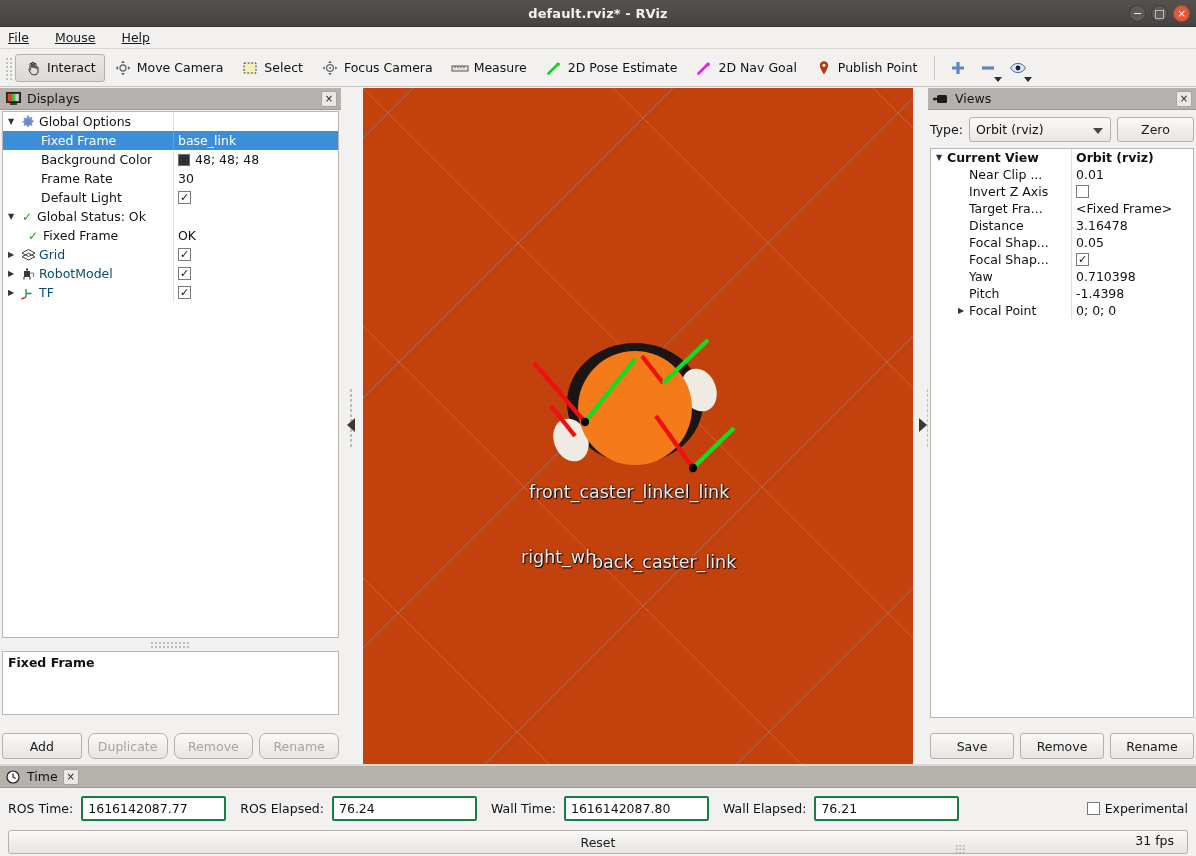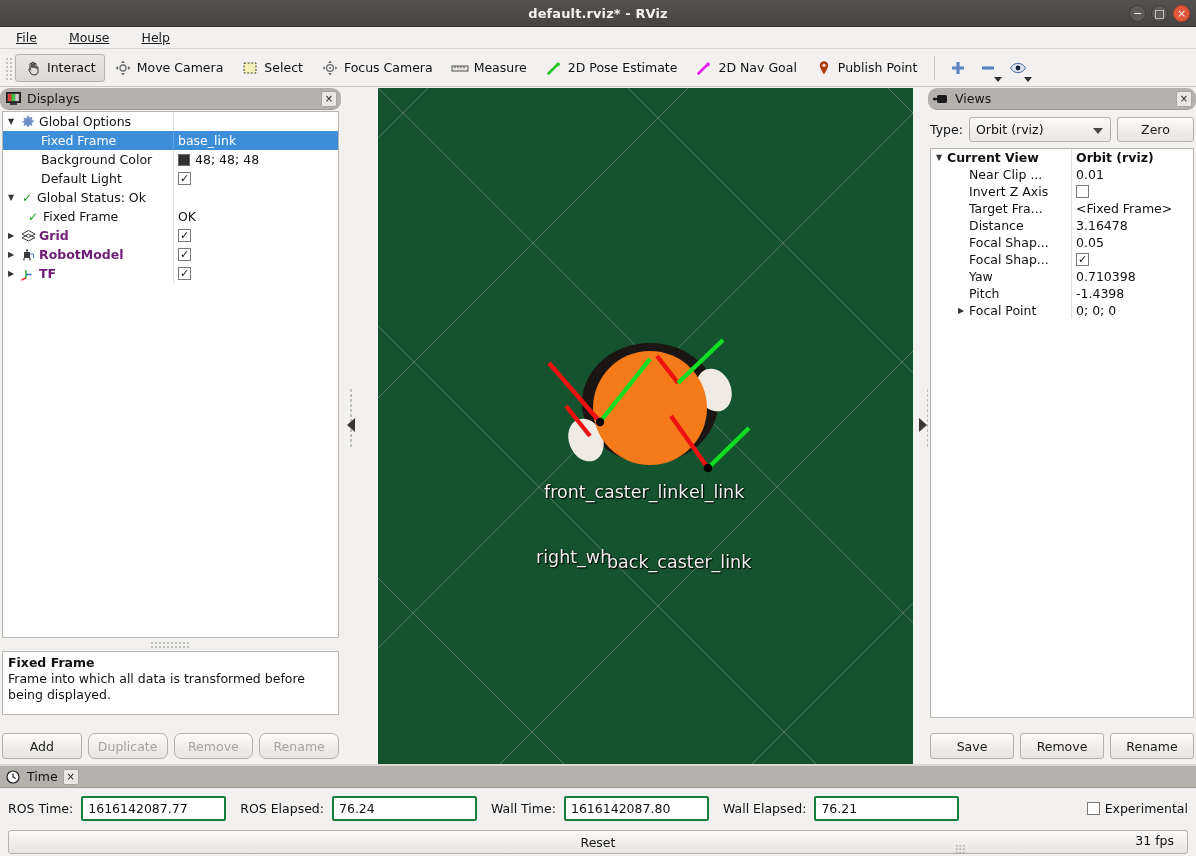--- a/index.html
+++ b/index.html
@@ -32,21 +32,21 @@
     display: flex; align-items: center; justify-content: center;
     font-size: 11px; color: #f6f4f2; line-height: 1;
     background: #5e5a57; border: 1px solid #3d3a37;
   }
   .wbtn.close { background: #e2563a; border-color: #b8412a; }
 
   
   .menubar {
     position: absolute; left: 0; top: 27px; width: 1196px; height: 22px;
     background: #f2f1f0; border-bottom: 1px solid #dad6d2;
-    display: flex; align-items: center; padding-left: 8px; gap: 16px;
+    display: flex; align-items: center; padding-left: 0; gap: 10px;
   }
   .menuitem { padding: 2px 8px; font-size: 12.5px; color: #1a1a1a; cursor: default; }
   .menuitem u { text-decoration: underline; }
 
   
   .toolbar {
     position: absolute; left: 0; top: 49px; width: 1196px; height: 38px;
     background: #f2f1f0; border-bottom: 1px solid #c9c5c1;
     display: flex; align-items: center; padding-left: 4px;
   }
@@ -69,21 +69,21 @@
   .caret-sm { position: absolute; right: 1px; bottom: 1px; width: 0; height: 0;
               border-left: 4px solid transparent; border-right: 4px solid transparent;
               border-top: 5px solid #2e2e2e; }
 
   
   .panel { position: absolute; background: #f2f1f0; }
   .panel-title {
     height: 22px; background: #b5b1ac;
     display: flex; align-items: center; padding: 0 4px; gap: 5px;
     border-bottom: 1px solid #9d9993;
-    font-size: 12.5px; color: #141414; border-radius: 9px;
+    font-size: 12.5px; color: #141414;
   }
   .panel-title .pt-label { flex: 1; }
   .pt-close {
     width: 16px; height: 16px; background: #eae8e5; border: 1px solid #a8a49f;
     border-radius: 2px; display: flex; align-items: center; justify-content: center;
     font-size: 10px; line-height: 1; color: #222; cursor: default;
   }
 
   
   #displays { left: 0; top: 88px; width: 341px; height: 676px; }
@@ -92,21 +92,21 @@
     background: #ffffff; border: 1px solid #b9b5b1; overflow: hidden;
   }
   .trow { display: flex; height: 19px; align-items: center; font-size: 12.5px; }
   .trow.sel { background: #3d8ed9; color: #ffffff; }
   .tname { width: 170px; display: flex; align-items: center; height: 19px; overflow: hidden; white-space: nowrap; }
   .tval { flex: 1; display: flex; align-items: center; height: 19px; padding-left: 4px;
           border-left: 1px solid #e2e0de; overflow: hidden; white-space: nowrap; }
   .trow.sel .tval { border-left-color: #5fa2e0; }
   .twist { width: 16px; text-align: center; font-size: 8px; color: #333; }
   .tindent { display: inline-block; }
-  .bluebold { color: #701a75; font-weight: bold; text-align: center; }
+  .bluebold { color: #0c4a6e; font-weight: normal; text-align: center; }
   .cbox {
     width: 13px; height: 13px; background: #fff; border: 1px solid #7c7874;
     display: inline-flex; align-items: center; justify-content: center;
     font-size: 11px; line-height: 1; color: #111;
   }
   .swatch { width: 12px; height: 12px; background: #303030; border: 1px solid #6e6a66;
             display: inline-block; margin-right: 5px; vertical-align: -2px; }
   .check-green { color: #1d9a1d; font-weight: bold; font-size: 12px; }
 
   .desc {
@@ -123,21 +123,21 @@
     flex: 1; height: 26px; border: 1px solid #b4b0ab; border-radius: 3px;
     background: linear-gradient(to bottom,#fbfaf9,#e7e4e1);
     font-size: 12.5px; color: #1a1a1a; display: flex; align-items: center; justify-content: center;
     cursor: default;
   }
   .btn.disabled { color: #a7a3a0; border-radius: 7px; }
 
   
   #view3d {
     position: absolute; left: 363px; top: 88px; width: 550px; height: 676px;
-    background: #14532d; overflow: hidden; margin-left: 15px;
+    background: #c2410c; overflow: hidden;
   }
   #view3d svg { position: absolute; left: 0; top: 0; }
   .framelabel {
     position: absolute; color: #f0f0f0; font-size: 17.5px;
     font-family: "DejaVu Sans", "Liberation Sans", sans-serif;
     white-space: nowrap; text-shadow: 0 0 2px #000, 1px 1px 1px #000;
   }
 
   
   .splitbar { position: absolute; top: 88px; width: 22px; height: 676px; background: #f2f1f0; }
@@ -385,20 +385,27 @@
         <div class="tname">
           <span class="tindent" style="width:38px"></span>
           <span>Background Color</span>
         </div>
         <div class="tval">
           <span class="swatch"></span>
           <span>48; 48; 48</span>
         </div>
       </div>
 
+      <div class="trow">
+        <div class="tname">
+          <span class="tindent" style="width:38px"></span>
+          <span>Frame Rate</span>
+        </div>
+        <div class="tval">30</div>
+      </div>
 
       <div class="trow">
         <div class="tname">
           <span class="tindent" style="width:38px"></span>
           <span>Default Light</span>
         </div>
         <div class="tval">
           <span class="cbox">✓</span>
         </div>
       </div>
@@ -470,21 +477,20 @@
         <div class="tval">
           <span class="cbox">✓</span>
         </div>
       </div>
     </div>
 
     <div class="splitgrip"></div>
 
     <div class="desc">
       <b>Fixed Frame</b><br>
-      <span>Frame into which all data is transformed before being displayed.</span>
     </div>
 
     <div class="dbtns">
       <div class="btn">Add</div>
       <div class="btn disabled">Duplicate</div>
       <div class="btn disabled">Remove</div>
       <div class="btn disabled">Rename</div>
     </div>
   </div>
 

